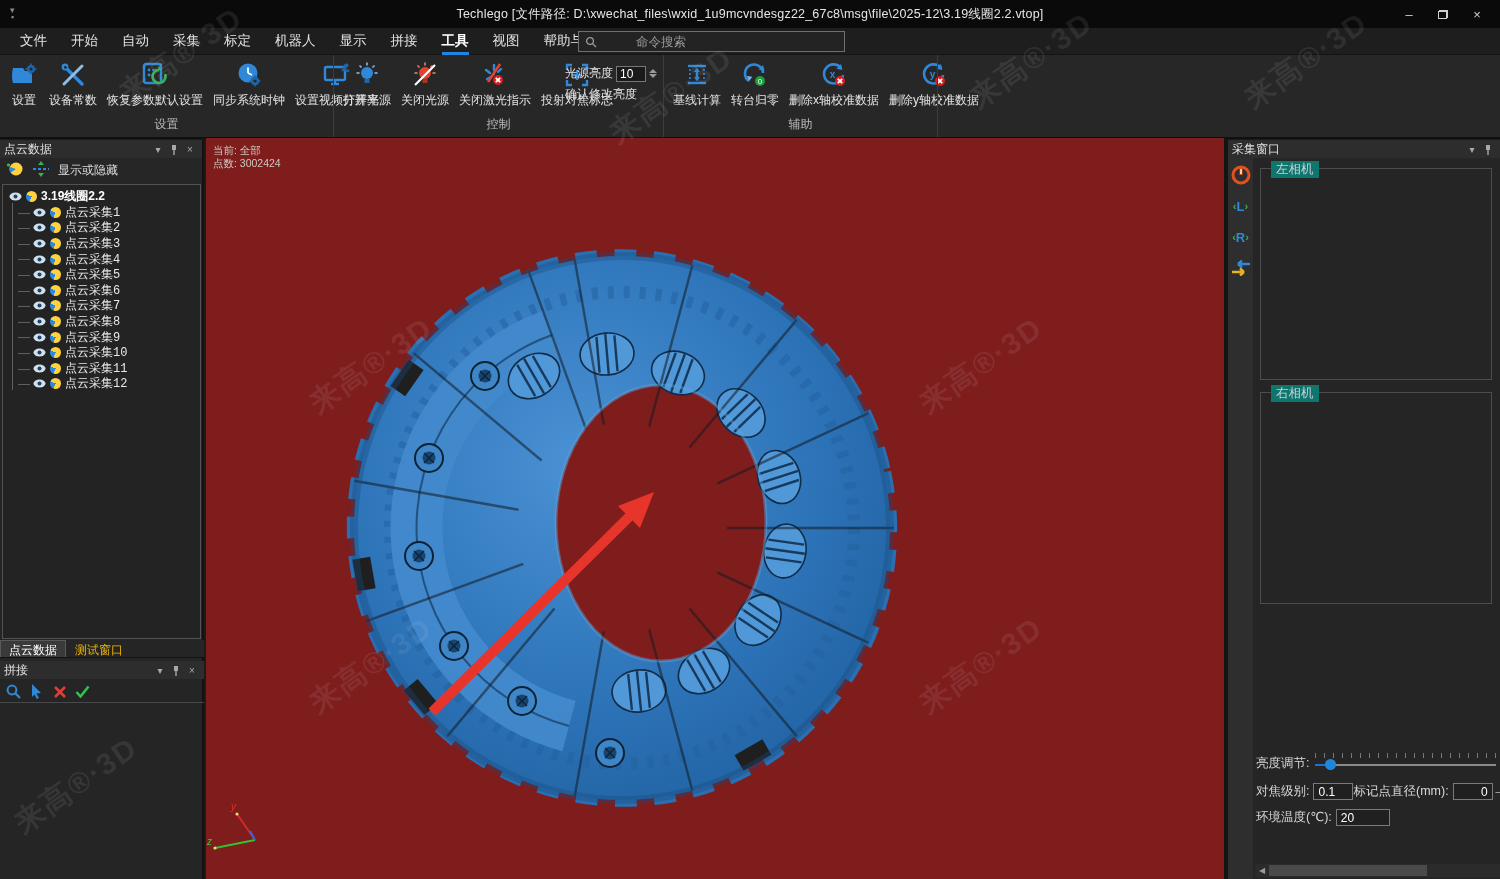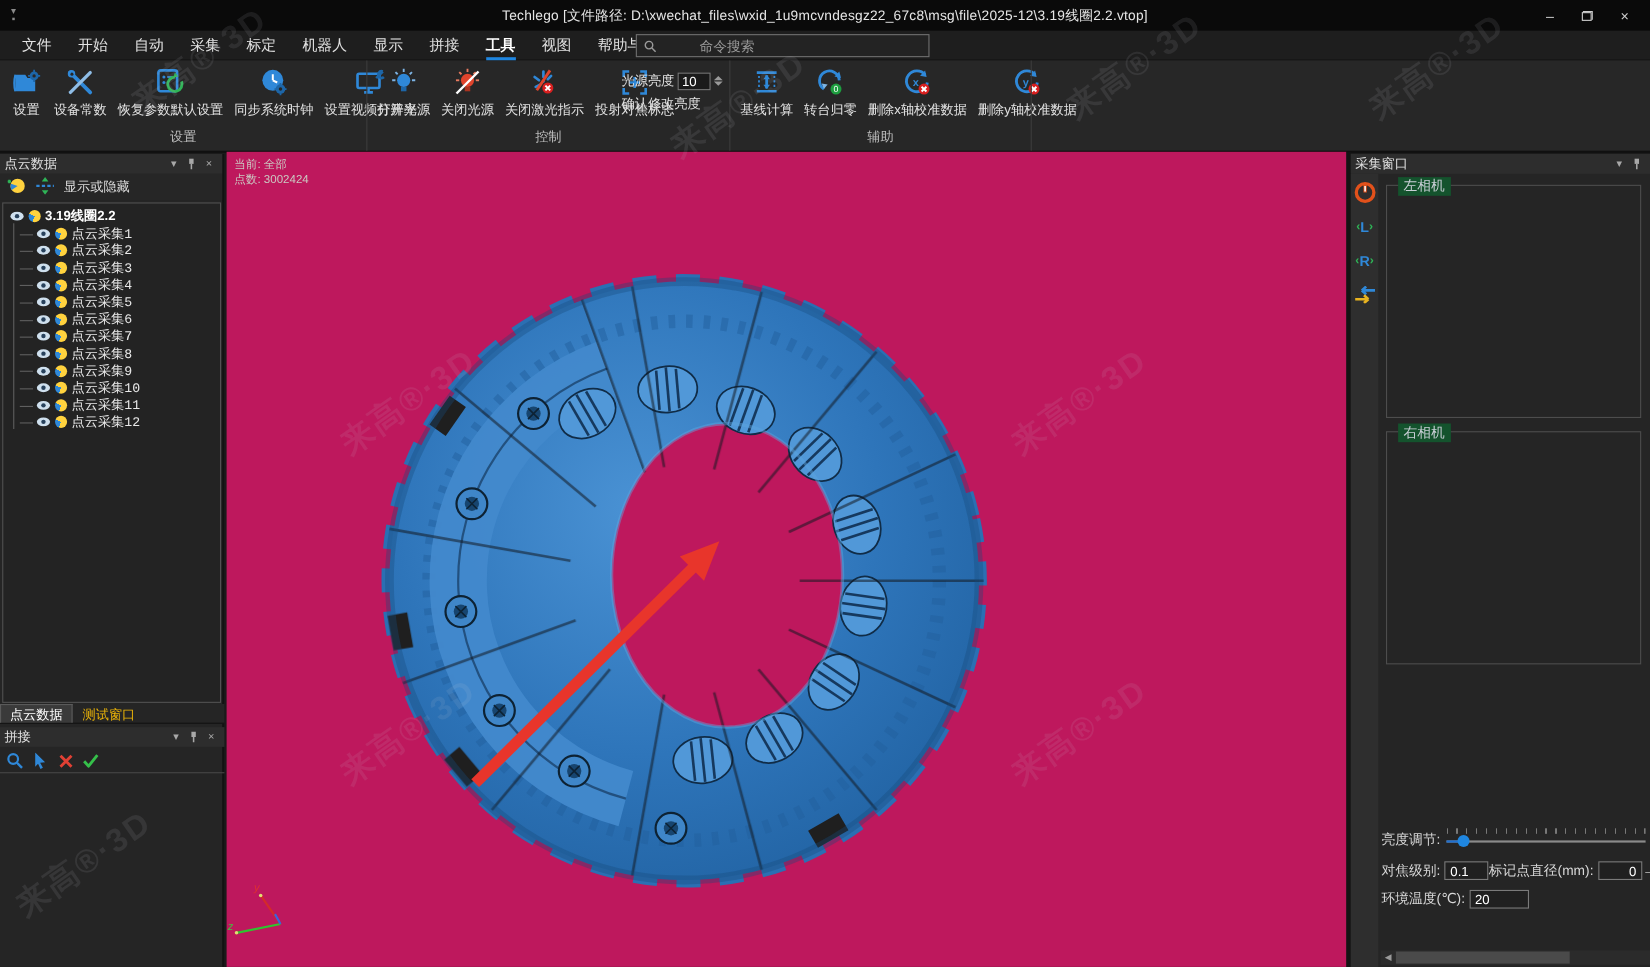--- a/index.html
+++ b/index.html
@@ -64,32 +64,32 @@
   .eye-ic, .pie-ic { flex:none; }
   .pie-ic { width:11px; height:11px; border-radius:50%; background:conic-gradient(from 200deg,#2f88d8 0 95deg,#ffd23e 95deg 360deg); }
   .lp-tabs { position:absolute; left:0px; top:500px; width:204px; height:18px; display:flex; background:#252525; border-bottom:1px solid #121212; }
   .lp-tab { padding:1px 8px; font-size:12px; color:#eab308; border:1px solid transparent; cursor:default; }
   .lp-tab.active { background:#3a3a3a; color:#fff; border:1px solid #5a5a5a; border-bottom:none; }
   .stitch-header { position:absolute; left:0; top:521px; width:204px; }
   .stitch-toolbar { position:absolute; left:0; top:541px; width:204px; height:22px; display:flex; align-items:center; gap:8px; padding:0 6px; border-bottom:1px solid #484848; }
   .stitch-toolbar .sic { width:15px; height:15px; display:flex; align-items:center; justify-content:center; cursor:default; }
 
   
-  .viewport { position:absolute; left:206px; top:138px; width:1018px; height:741px; background:#be185d; overflow:hidden; }
+  .viewport { position:absolute; left:206px; top:138px; width:1018px; height:741px; background:#7f1d1d; overflow:hidden; }
   .vp-info { position:absolute; left:7px; top:6px; font-size:10.5px; color:#cbc9c2; line-height:13px; z-index:5; }
   .vp-svg { position:absolute; left:0; top:0; }
 
   
   .right-col { position:absolute; left:1228px; top:140px; width:272px; height:739px; background:#252525; }
   .rp-strip { position:absolute; left:0; top:18px; width:25px; height:721px; background:#2e2e2e; display:flex; flex-direction:column; align-items:center; gap:9px; padding-top:6px; }
   .strip-ic { width:22px; height:22px; display:flex; align-items:center; justify-content:center; cursor:default; }
   .cam-letter { font-size:13px; font-weight:bold; color:#2f88d8; }
   .cam-letter i { font-style:normal; color:#2fb457; font-size:11px; }
   .groupbox { position:absolute; left:32px; width:232px; border:1px solid #4d4d4d; }
-  .gb-label { position:absolute; left:10px; top:-8px; background:#14532d; padding:0 5px; font-size:12.5px; color:#c9cfd6; }
+  .gb-label { position:absolute; left:10px; top:-8px; background:#0f766e; padding:0 5px; font-size:12.5px; color:#c9cfd6; }
   .rp-controls { position:absolute; left:28px; top:612px; width:240px; font-size:12.5px; color:#d8d8d8; }
   .slider-row { display:flex; align-items:center; height:22px; }
   .slider-wrap { position:relative; flex:1; height:22px; margin-left:6px; }
   .slider-ticks { position:absolute; left:0; right:0; top:1px; height:5px; background:repeating-linear-gradient(90deg,#787878 0 1px,transparent 1px 9px); }
   .slider-track { position:absolute; left:0; right:0; top:12px; height:2px; background:#8a8a8a; }
   .slider-fill { position:absolute; left:0; top:12px; width:14px; height:2px; background:#1f6fd0; }
   .slider-handle { position:absolute; left:10px; top:7px; width:11px; height:11px; border-radius:50%; background:#1f86e0; }
   .rp-row { display:flex; align-items:center; margin-top:9px; white-space:nowrap; }
   .rp-row input { height:17px; background:#202020; border:1px solid #7a7a7a; color:#fff; font-size:12px; padding:0 4px; margin-left:4px; }
   .in-focus { width:40px; }

